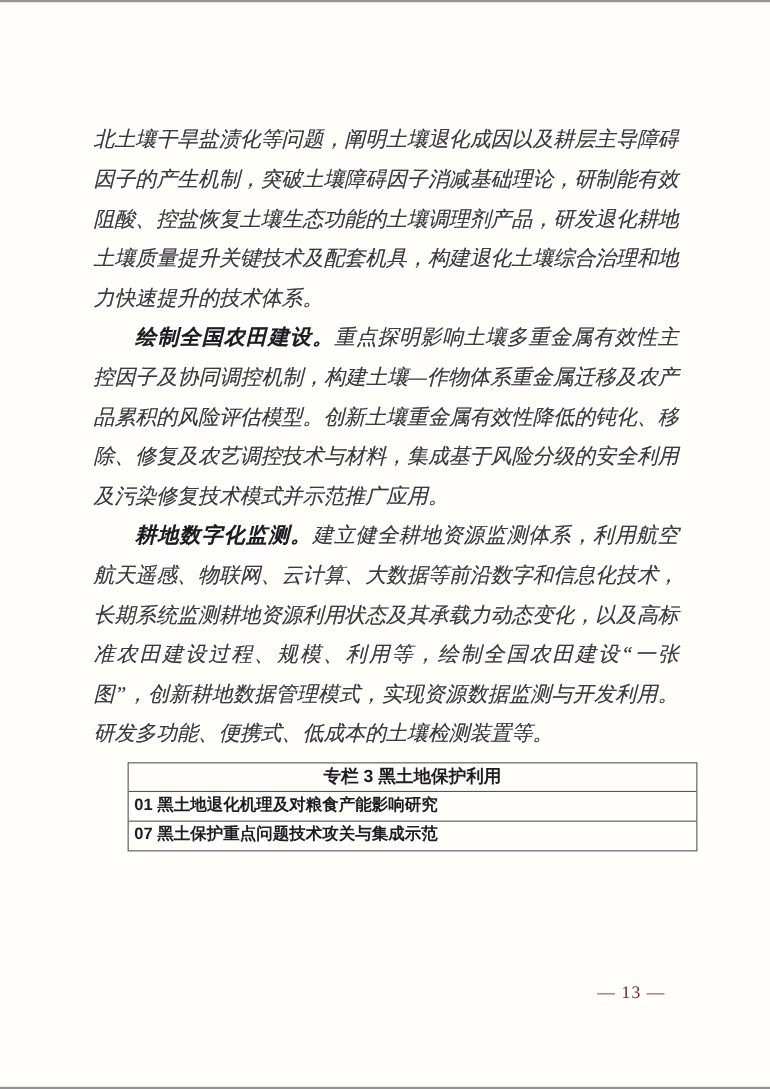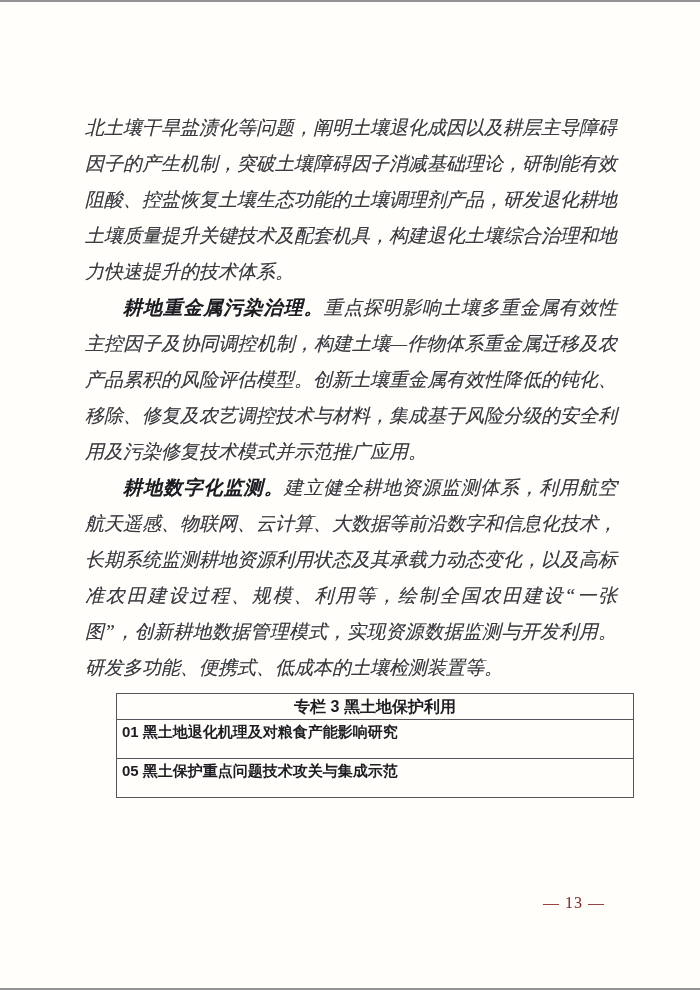--- a/index.html
+++ b/index.html
@@ -59,21 +59,21 @@
   .box-title {
     text-align: center;
     font-weight: 700;
     font-size: 16px;
     line-height: 25px;
     color: #1c1c22;
     font-family: "Liberation Sans", "DejaVu Sans", sans-serif;
     border-bottom: 1px solid #54545a;
   }
   .box-item {
-    padding: 1px 5px 15px 5px;
+    padding: 1px 5px 3px 5px;
     border-bottom: 1px solid #54545a;
   }
   .box-item:last-child { border-bottom: none; }
   .item-heading {
     font-weight: 700;
     font-size: 15px;
     line-height: 22px;
     color: #1c1c22;
     font-family: "Liberation Sans", "DejaVu Sans", sans-serif;
   }
@@ -98,29 +98,29 @@
     white-space: nowrap;
   }
 </style>
 </head>
 <body>
 
 <div class="scan-edge top"></div>
 
 <div class="content">
   <p class="para"><span>北土壤干旱盐渍化等问题，阐明土壤退化成因以及耕层主导障碍因子的产生机制，突破土壤障碍因子消减基础理论，研制能有效阻酸、控盐恢复土壤生态功能的土壤调理剂产品，研发退化耕地土壤质量提升关键技术及配套机具，构建退化土壤综合治理和地力快速提升的技术体系。</span></p>
-  <p class="para indent"><span class="lead">耕地重金属污染治理。</span><span>重点探明影响土壤多重金属有效性主控因子及协同调控机制，构建土壤—作物体系重金属迁移及农产品累积的风险评估模型。创新土壤重金属有效性降低的钝化、移除、修复及农艺调控技术与材料，集成基于风险分级的安全利用及污染修复技术模式并示范推广应用。</span></p>
+  <p class="para indent"><span class="lead">绘制全国农田建设。</span><span>重点探明影响土壤多重金属有效性主控因子及协同调控机制，构建土壤—作物体系重金属迁移及农产品累积的风险评估模型。创新土壤重金属有效性降低的钝化、移除、修复及农艺调控技术与材料，集成基于风险分级的安全利用及污染修复技术模式并示范推广应用。</span></p>
   <p class="para indent"><span class="lead">耕地数字化监测。</span><span>建立健全耕地资源监测体系，利用航空航天遥感、物联网、云计算、大数据等前沿数字和信息化技术，长期系统监测耕地资源利用状态及其承载力动态变化，以及高标准农田建设过程、规模、利用等，绘制全国农田建设“一张图”，创新耕地数据管理模式，实现资源数据监测与开发利用。研发多功能、便携式、低成本的土壤检测装置等。</span></p>
 </div>
 
 <div class="callout-box">
   <div class="box-title">专栏 3 黑土地保护利用</div>
   <div class="box-item">
     <div class="item-heading">01 黑土地退化机理及对粮食产能影响研究</div>
   </div>
   <div class="box-item">
-    <div class="item-heading">05 黑土保护重点问题技术攻关与集成示范</div>
+    <div class="item-heading">07 黑土保护重点问题技术攻关与集成示范</div>
   </div>
 </div>
 
 <div class="page-number">— 13 —</div>
 
 <div class="scan-edge bottom"></div>
 
 </body></html>

